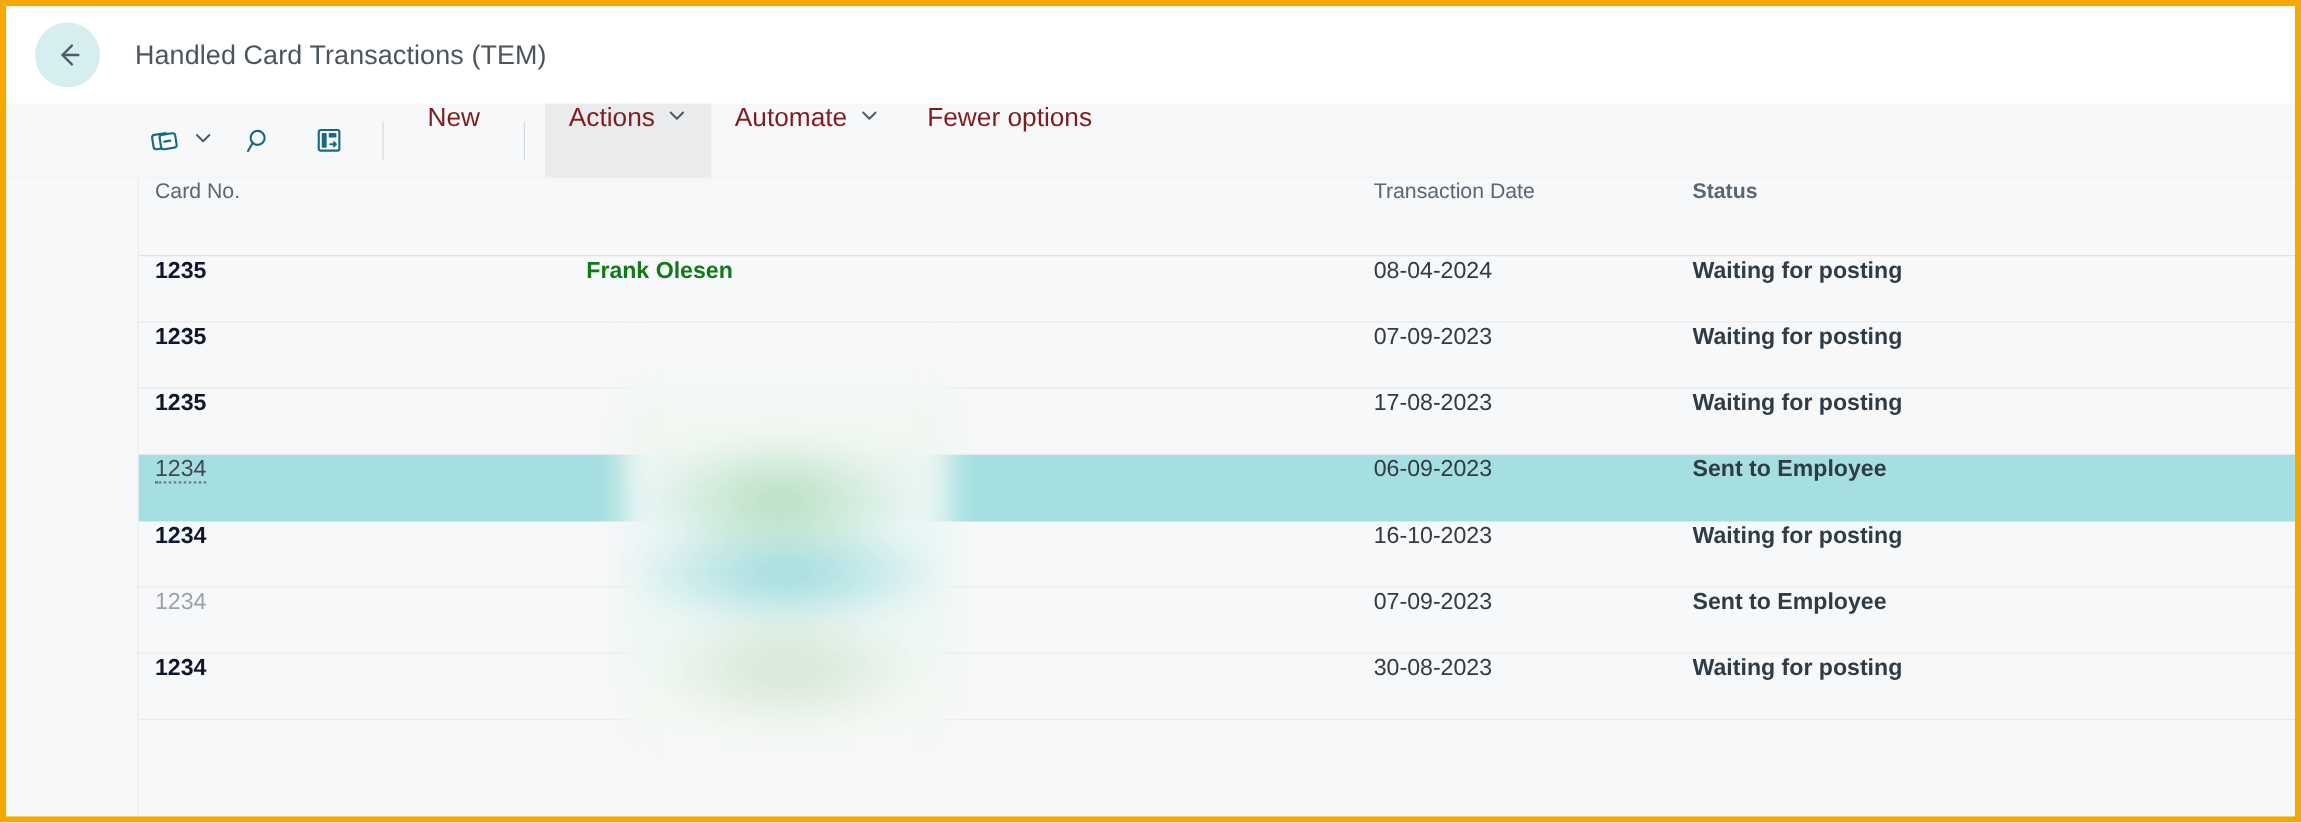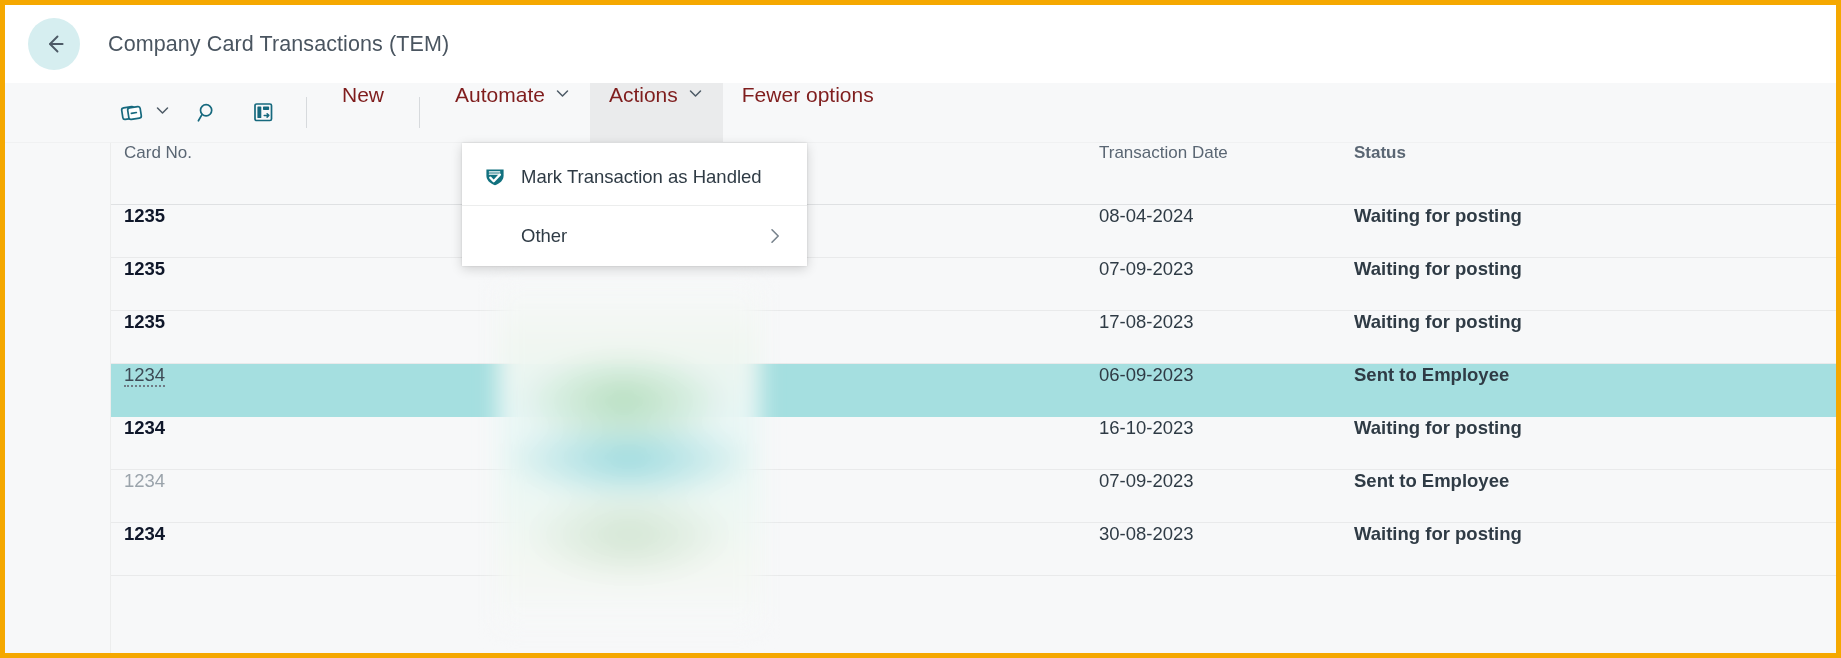--- a/index.html
+++ b/index.html
@@ -199,21 +199,21 @@
 
   <div class="titlebar">
     <div class="back-btn">
       <span>
         <svg width="28" height="28" viewBox="0 0 28 28" fill="none">
           <path d="M17.5 6.5L10 14l7.5 7.5" stroke="#4d5a66" stroke-width="1.9" stroke-linecap="round" stroke-linejoin="round"></path>
           <path d="M10.2 14h12.4" stroke="#4d5a66" stroke-width="1.9" stroke-linecap="round"></path>
         </svg>
       </span>
     </div>
-    <div class="page-title">Company Card Transactions (TEM)</div>
+    <div class="page-title">Handled Card Transactions (TEM)</div>
   </div>
 
   <div class="toolbar">
 
     <div class="tb-icon">
       <span>
         <svg width="26" height="26" viewBox="0 0 26 26" fill="none">
           <rect x="3.2" y="7.2" width="12.6" height="11.6" rx="2.2" stroke="#16697e" stroke-width="1.7" transform="rotate(-9 9.5 13)"></rect>
           <rect x="9.2" y="7.2" width="12.6" height="11.6" rx="2.2" stroke="#16697e" stroke-width="1.7" transform="rotate(-9 15.5 13)" fill="#fff"></rect>
           <path d="M12.4 12.9h5" stroke="#16697e" stroke-width="1.7" stroke-linecap="round" transform="rotate(-9 15 13)"></path>
@@ -249,31 +249,31 @@
     </div>
 
     <div class="tb-sep"></div>
 
     <div class="tb-btn">
       <span>New</span>
     </div>
 
     <div class="tb-sep"></div>
 
+    <div class="tb-btn active">
+      <span>Actions</span>
+      <span>
+        <svg width="17" height="17" viewBox="0 0 17 17" fill="none">
+          <path d="M3.5 6l5 5 5-5" stroke="#4d5a66" stroke-width="1.5" stroke-linecap="round" stroke-linejoin="round"></path>
+        </svg>
+      </span>
+    </div>
+
     <div class="tb-btn">
       <span>Automate</span>
-      <span>
-        <svg width="17" height="17" viewBox="0 0 17 17" fill="none">
-          <path d="M3.5 6l5 5 5-5" stroke="#4d5a66" stroke-width="1.5" stroke-linecap="round" stroke-linejoin="round"></path>
-        </svg>
-      </span>
-    </div>
-
-    <div class="tb-btn active">
-      <span>Actions</span>
       <span>
         <svg width="17" height="17" viewBox="0 0 17 17" fill="none">
           <path d="M3.5 6l5 5 5-5" stroke="#4d5a66" stroke-width="1.5" stroke-linecap="round" stroke-linejoin="round"></path>
         </svg>
       </span>
     </div>
 
     <div class="tb-btn">
       <span>Fewer options</span>
     </div>
@@ -364,39 +364,14 @@
         </div>
         <div class="c c-date v-text">30-08-2023</div>
         <div class="c c-status v-text">Waiting for posting</div>
       </div>
 
     </div>
   </div>
 
   <div class="blur"></div>
 
-  <div class="menu">
-
-    <div class="menu-item">
-      <span class="menu-ico">
-        <svg width="24" height="24" viewBox="0 0 24 24" fill="none">
-          <path d="M3.4 4.4h17.2v6.2c0 4.6-3.4 7.9-8.6 9.6-5.2-1.7-8.6-5-8.6-9.6V4.4z" fill="#11717f"></path>
-          <path d="M6.4 6.9h10.3M6.4 9.2h10.3" stroke="#ffffff" stroke-width="1.3" stroke-linecap="round"></path>
-          <path d="M7.3 12.6l3.4 3.6 6.2-6.6" stroke="#ffffff" stroke-width="2.3" stroke-linecap="round" stroke-linejoin="round"></path>
-        </svg>
-      </span>
-      <span class="menu-label">Mark Transaction as Handled</span>
-    </div>
-
-    <div class="menu-sep"></div>
-
-    <div class="menu-item submenu">
-      <span class="menu-label">Other</span>
-      <span class="menu-arrow">
-        <svg width="20" height="20" viewBox="0 0 20 20" fill="none">
-          <path d="M7 3.8l6.2 6.2L7 16.2" stroke="#78838d" stroke-width="1.6" stroke-linecap="round" stroke-linejoin="round"></path>
-        </svg>
-      </span>
-    </div>
-
-  </div>
 
 </div>
 
 </body></html>

